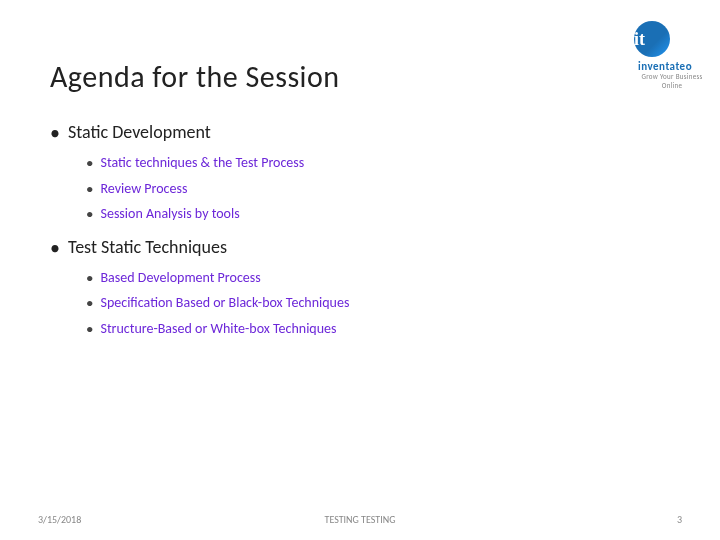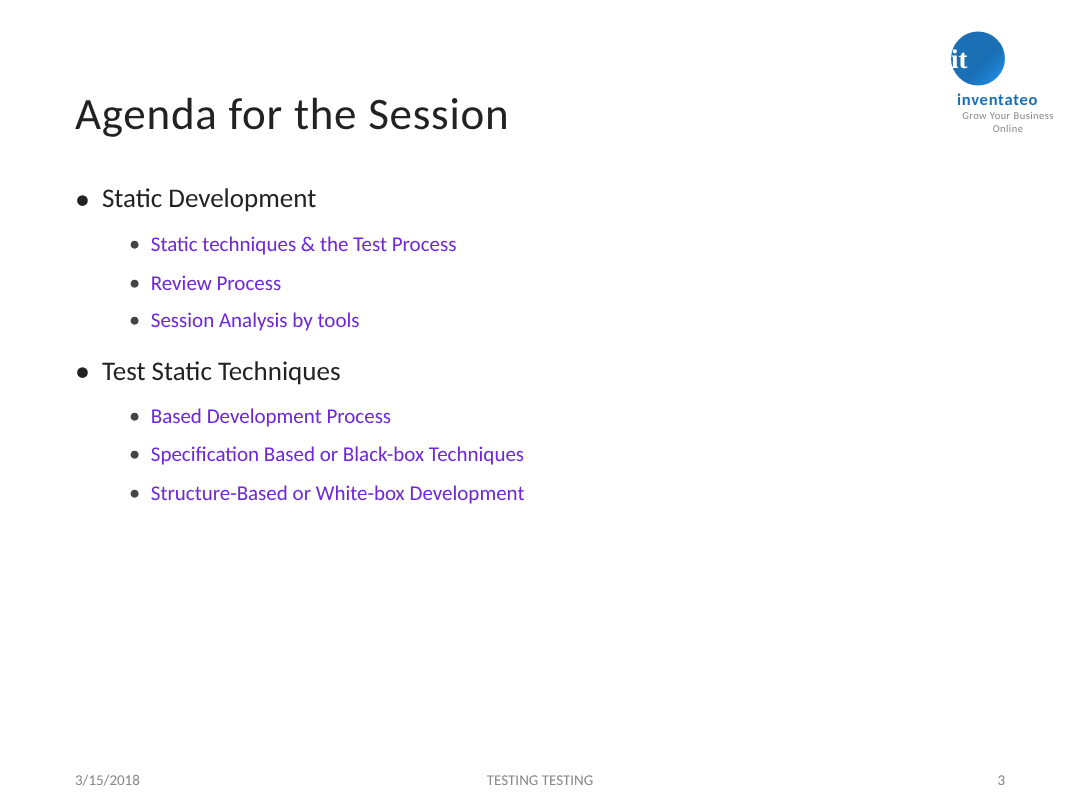--- a/index.html
+++ b/index.html
@@ -120,21 +120,21 @@
       flex-shrink: 0;
     }
 
     .footer {
       position: absolute;
       bottom: 14px;
       left: 0;
       right: 0;
       display: flex;
       justify-content: flex-end;
-      padding: 0 50px;
+      padding: 0 38px;
       font-size: 10px;
       color: #888;
     }
 
     .footer-center {
       text-align: center;
       flex: 1;
     }
 
     .footer-left {
@@ -182,21 +182,21 @@
     <span>Test Static Techniques</span>
   </div>
   <div class="sub-bullets">
     <div class="sub-bullet">
       <span>Based Development Process</span>
     </div>
     <div class="sub-bullet">
       <span>Specification Based or Black-box Techniques</span>
     </div>
     <div class="sub-bullet">
-      <span>Structure-Based or White-box Development</span>
+      <span>Structure-Based or White-box Techniques</span>
     </div>
   </div>
 
   <div class="footer">
     <div class="footer-left">3/15/2018</div>
     <div class="footer-center">TESTING TESTING</div>
     <div class="footer-right">3</div>
   </div>
 
 </div>

